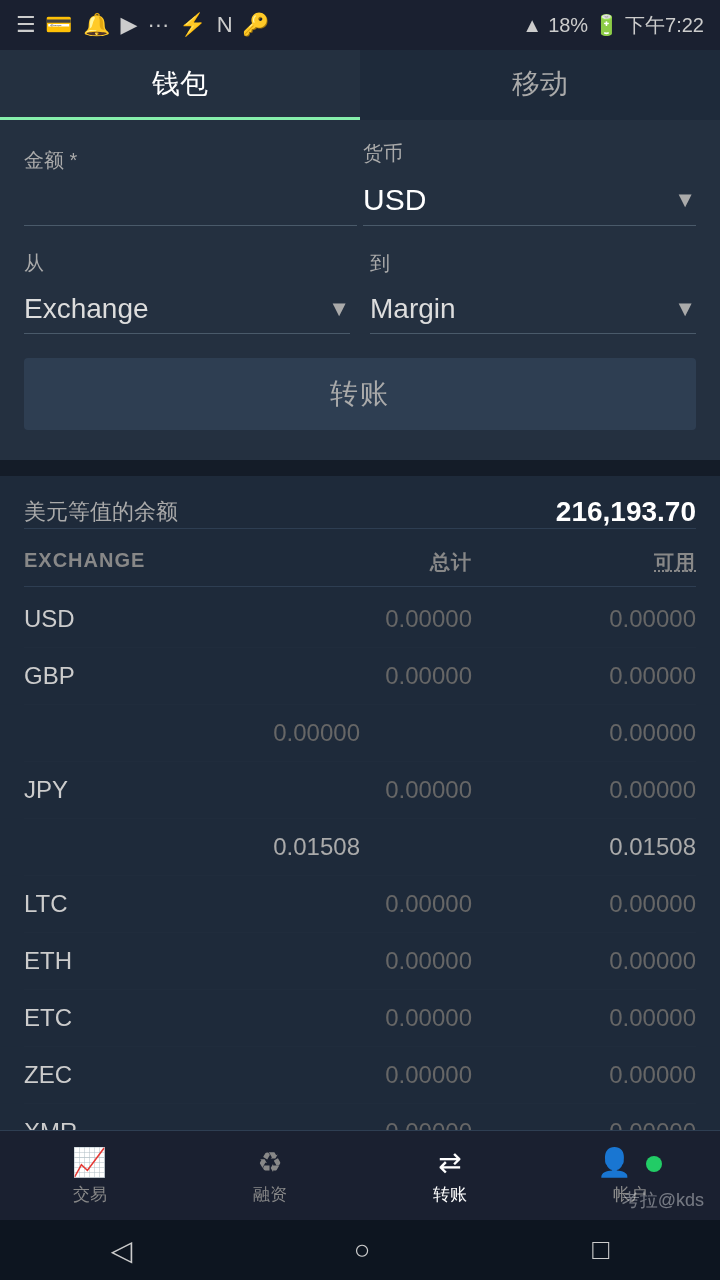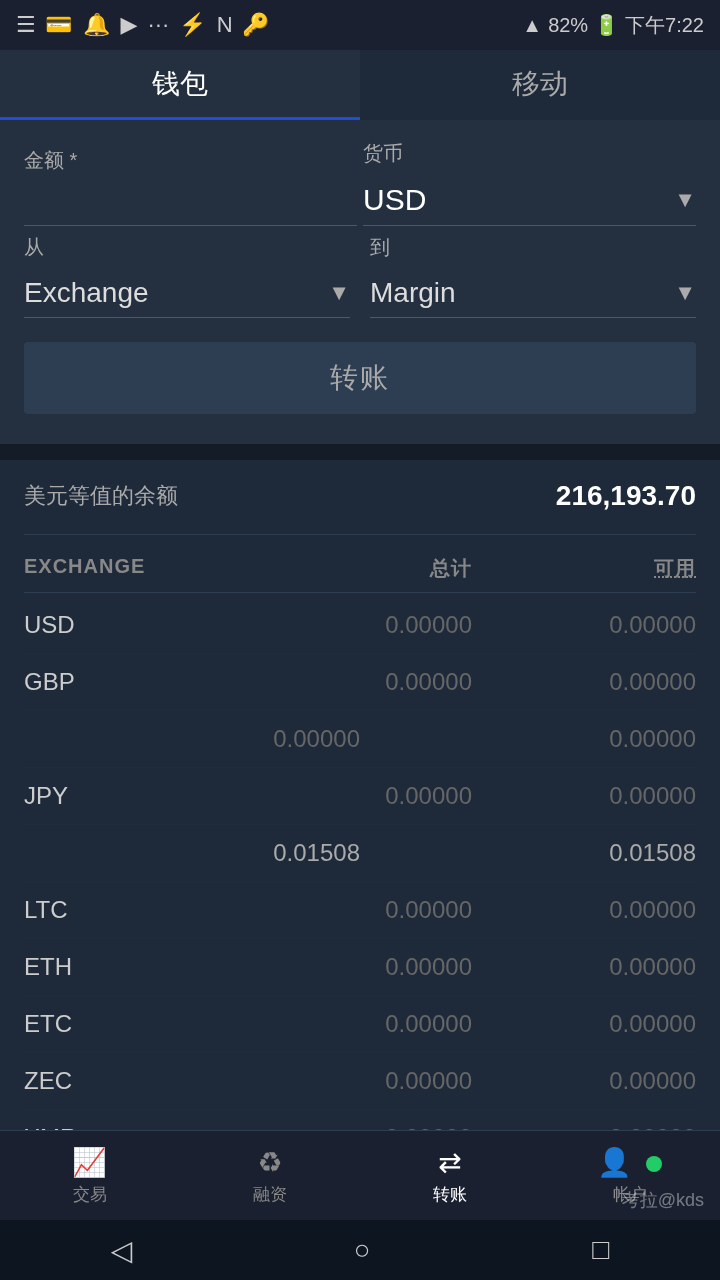--- a/index.html
+++ b/index.html
@@ -39,36 +39,36 @@
       display: flex;
       align-items: center;
       justify-content: center;
       font-size: 28px;
       color: #aaa;
       cursor: pointer;
       border-bottom: 3px solid transparent;
     }
     .tab.active {
       color: #fff;
-      border-bottom: 3px solid #1d4ed8;
+      border-bottom: 3px solid #86efac;
       background: #243040;
     }
 
     
     .form-section {
       background: #243040;
       padding: 20px 24px 30px 24px;
     }
 
     
     .amount-row {
       display: flex;
       align-items: flex-end;
       gap: 6px;
-      margin-bottom: 8px;
+      margin-bottom: 24px;
     }
     .amount-field {
       flex: 1;
     }
     .field-label {
       font-size: 20px;
       color: #aaa;
       margin-bottom: 8px;
     }
     .field-input {
@@ -148,21 +148,21 @@
 
     
     .balance-section {
       background: #1e2a3a;
       padding: 20px 24px 0 24px;
     }
     .balance-row {
       display: flex;
       justify-content: space-between;
       align-items: center;
-      padding-bottom: 22px;
+      padding-bottom: 0;
       border-bottom: 1px solid #2e3e52;
       margin-bottom: 10px;
     }
     .balance-label {
       font-size: 22px;
       color: #aaa;
     }
     .balance-value {
       font-size: 28px;
       color: #fff;
@@ -298,21 +298,21 @@
     <span>💳</span>
     <span>🔔</span>
     <span>▶</span>
     <span>···</span>
     <span>⚡</span>
     <span>N</span>
     <span>🔑</span>
   </div>
   <div class="status-right">
     <span>▲</span>
-    <span>82%</span>
+    <span>18%</span>
     <span>🔋</span>
     <span>下午7:22</span>
   </div>
 </div>
 
 <div class="tabs">
   <div class="tab active">
     <span>钱包</span>
   </div>
   <div class="tab">

